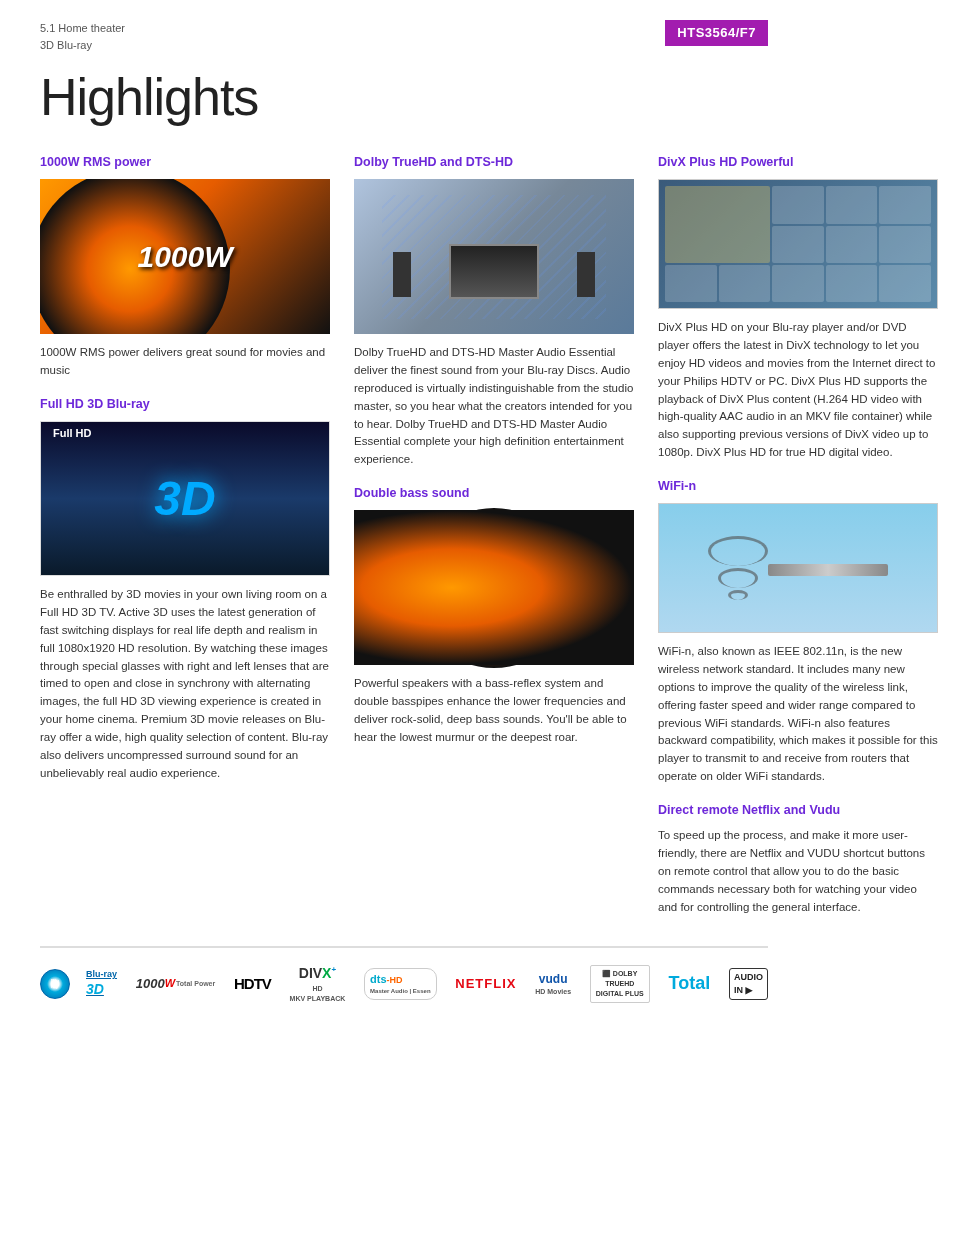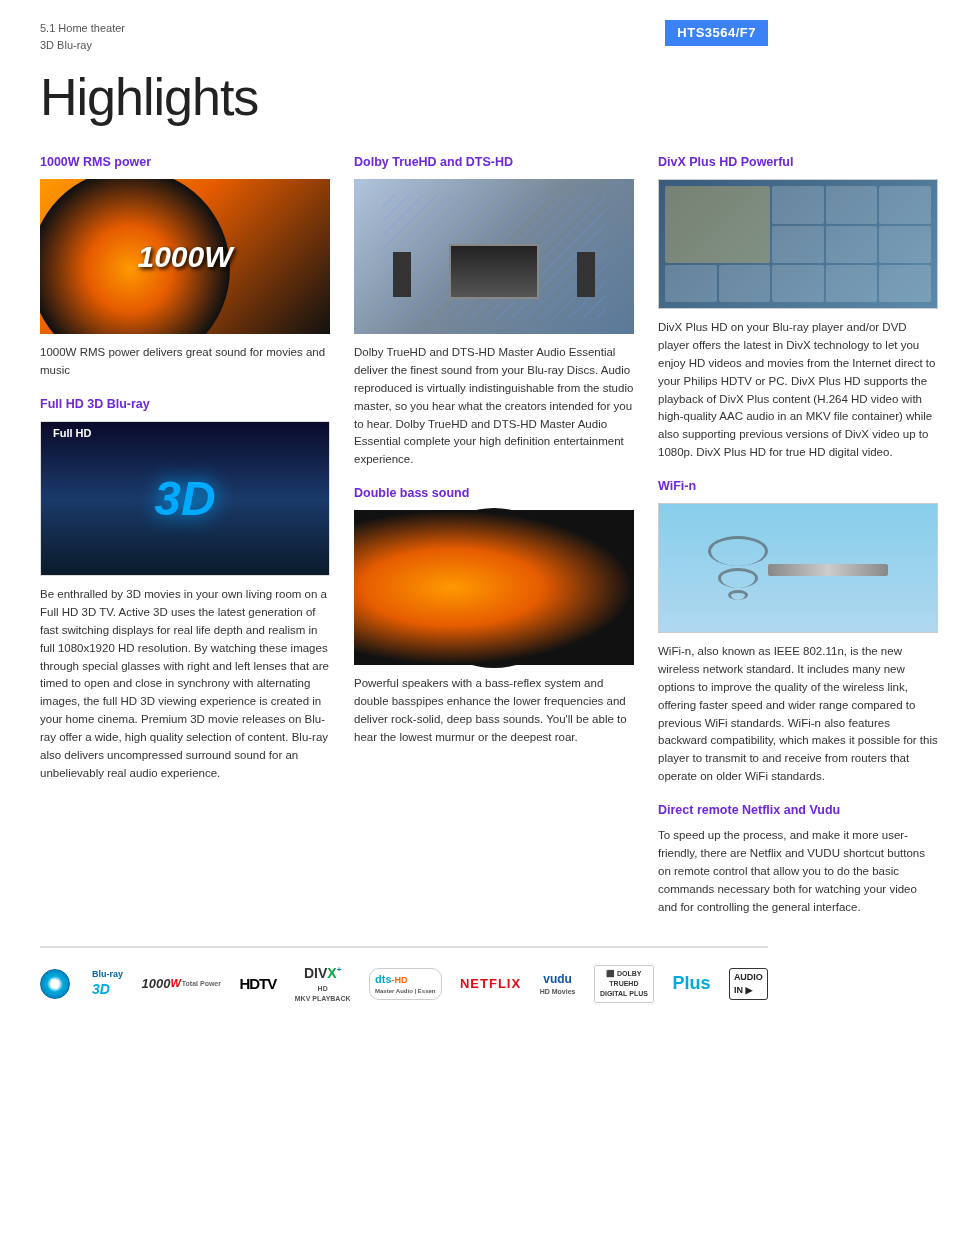--- a/index.html
+++ b/index.html
@@ -23,21 +23,21 @@
       justify-content: space-between;
       align-items: flex-start;
       margin-bottom: 8px;
     }
     .subtitle {
       font-size: 11px;
       color: #555;
       line-height: 1.5;
     }
     .model-badge {
-      background: #3b82f6;
+      background: #a21caf;
       color: #fff;
       font-size: 13px;
       font-weight: bold;
       padding: 4px 12px;
       letter-spacing: 0.5px;
     }
     .page-title {
       font-size: 52px;
       font-weight: 300;
       color: #222;
@@ -404,21 +404,21 @@
       <div class="section-title">Direct remote Netflix and Vudu</div>
       <p class="feature-text">To speed up the process, and make it more user-friendly, there are Netflix and VUDU shortcut buttons on remote control that allow you to do the basic commands necessary both for watching your video and for controlling the general interface.</p>
     </div>
   </div>
 
   <div class="bottom-logos">
     <div class="logo-item logo-bluray">
       <div class="bluray-disc">
         <span style="font-size:5px;color:#fff;font-weight:bold;line-height:1;">Blu<br>ray</span>
       </div>
-      <span style="font-size:9px;font-weight:bold;color:#0066aa;margin-left:20px;">Blu-ray<br><span style="font-size:14px;font-style:italic;color:#00aadd;">3D</span></span>
+      <span style="font-size:9px;font-weight:bold;color:#0066aa;margin-left:14px;text-decoration:underline;">Blu-ray<br><span style="font-size:14px;font-style:italic;color:#00aadd;">3D</span></span>
     </div>
 
     <div class="logo-item">
       <span style="font-size:13px;font-weight:900;font-style:italic;color:#333;">1000</span>
       <span style="font-size:11px;font-weight:900;color:#e60000;font-style:italic;">W</span>
       <span style="font-size:7px;color:#666;margin-left:1px;">Total Power</span>
     </div>
 
     <div class="logo-item">
       <span style="font-size:15px;font-weight:900;color:#000;letter-spacing:-1px;">HDTV</span>
@@ -449,20 +449,20 @@
       </div>
     </div>
 
     <div class="logo-item">
       <div style="border:1px solid #ccc;padding:3px 5px;border-radius:2px;">
         <div style="font-size:7px;font-weight:bold;color:#333;text-align:center;">⬛ DOLBY<br>TRUEHD<br>DIGITAL PLUS</div>
       </div>
     </div>
 
     <div class="logo-item">
-      <span style="font-size:18px;font-weight:900;color:#00aadd;">Plus</span>
+      <span style="font-size:18px;font-weight:900;color:#00aadd;">Total</span>
     </div>
 
     <div class="logo-item">
       <div style="border:1.5px solid #333;padding:2px 4px;border-radius:3px;font-size:9px;font-weight:bold;">AUDIO<br>IN ▶</div>
     </div>
   </div>
 </div>
 
 </body></html>

